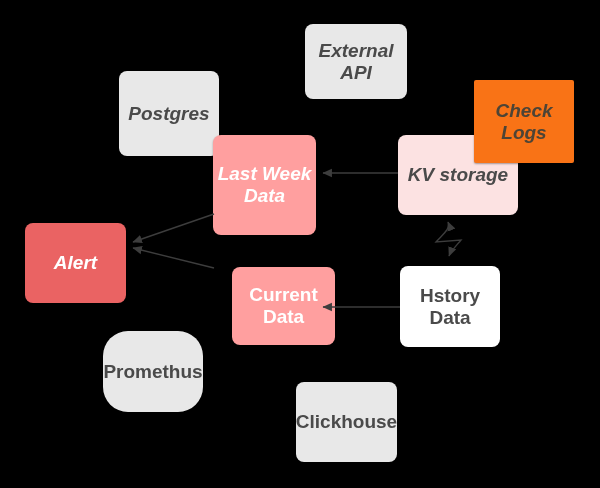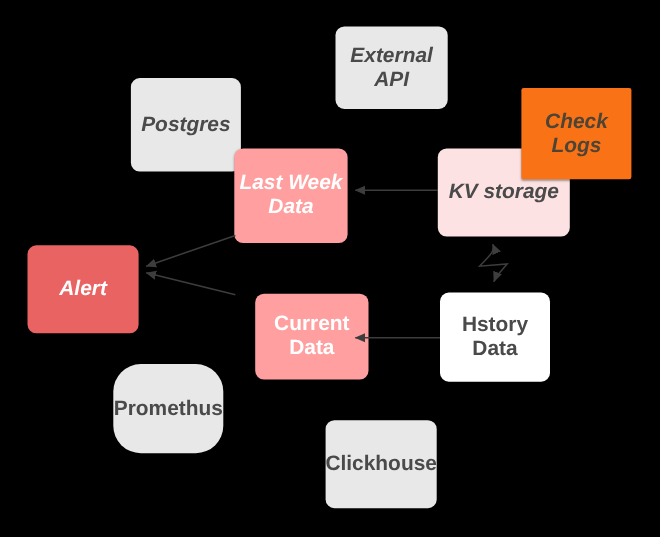--- a/index.html
+++ b/index.html
@@ -18,21 +18,21 @@
     text-align:center;
     box-sizing:border-box;
     box-shadow:0 1px 2px rgba(0,0,0,0.35);
     font-weight:bold;
   }
   .node span{display:block;padding:0 4px;}
   
   .n-postgres      {left:103px; top:71px;  width:100px; height:85px;margin-left:16px;}
   .n-external-api  {left:305px; top:24px;  width:102px; height:75px;}
   .n-check-logs    {left:474px; top:80px;  width:100px; height:83px; border-radius:2px; z-index:3;}
-  .n-last-week-data{left:213px; top:135px; width:103px; height:86px;}
+  .n-last-week-data{left:213px; top:135px; width:103px; height:100px;}
   .n-kv-storage    {left:398px; top:135px; width:120px; height:80px; z-index:2;}
   .n-alert         {left:25px;  top:204px; width:101px; height:80px;}
   .n-current-data  {left:213px; top:267px; width:103px; height:78px;}
   .n-hstory-data   {left:400px; top:266px; width:100px; height:81px;}
   .n-promethus     {left:103px; top:331px; width:100px; height:81px;}
   .n-clickhouse    {left:296px; top:382px; width:101px; height:80px;}
   .edges{
     position:absolute;left:0;top:0;width:600px;height:488px;
     z-index:1;pointer-events:none;
   }

